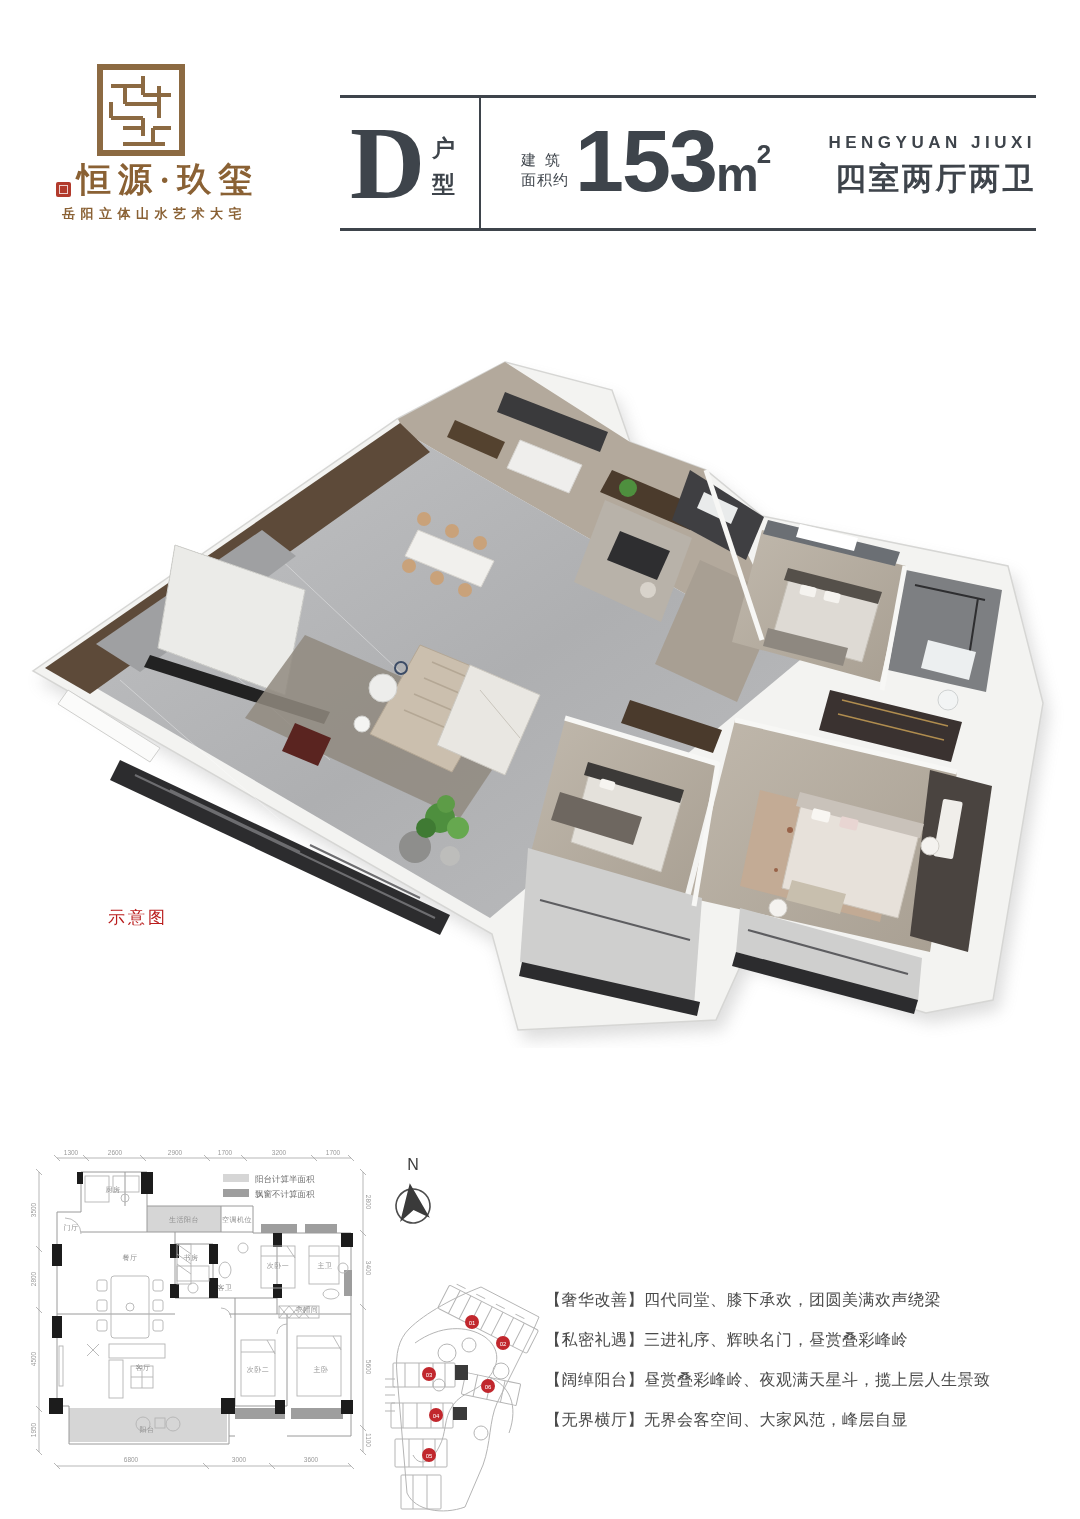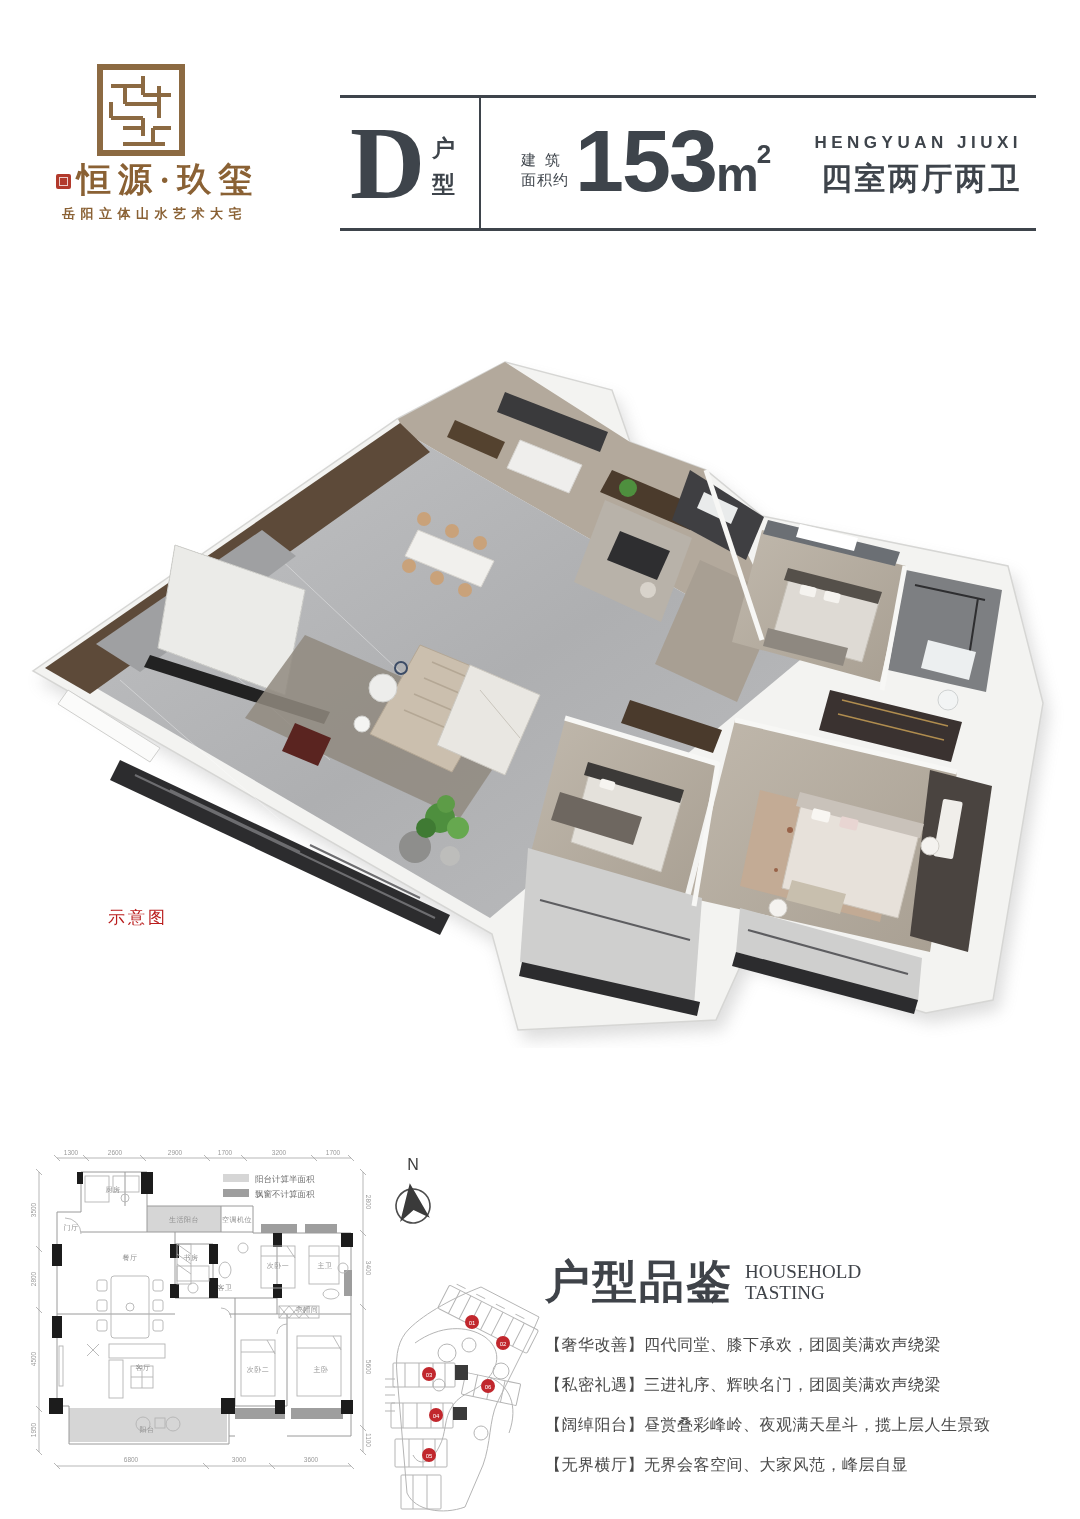--- a/index.html
+++ b/index.html
@@ -1,39 +1,39 @@
 <!DOCTYPE html>
 <html><head>
 <meta charset="utf-8">
 <style>
   html,body{margin:0;padding:0;background:#fff;}
   #poster{position:relative;width:1080px;height:1519px;background:#ffffff;overflow:hidden;
           font-family:"Liberation Sans",sans-serif;}
   
   #logo-emblem{position:absolute;left:95px;top:62px;}
-  #logo-line{position:absolute;left:56px;top:163px;display:flex;align-items:center;}
+  #logo-line{position:absolute;left:56px;top:163px;display:flex;align-items:flex-end;}
   #red-seal{width:15px;height:15px;background:#b23a2c;margin-top:2px;border-radius:2px;position:relative;}
   #red-seal:after{content:"";position:absolute;left:3px;top:3px;right:3px;bottom:3px;border:1px solid rgba(255,255,255,.75);}
   #logo-text{font-family:"Liberation Serif",serif;font-weight:bold;font-size:34px;color:#8a6134;
              letter-spacing:7px;line-height:1;margin-left:6px;}
   #logo-tagline{position:absolute;left:62px;top:205px;font-size:13px;color:#8a6134;letter-spacing:5.5px;font-weight:bold;}
   
   #header{position:absolute;left:340px;top:95px;width:696px;height:130px;
           border-top:3px solid #3e444b;border-bottom:3px solid #3e444b;
           display:flex;align-items:center;color:#3e444b;}
   #unit-letter{font-family:"Liberation Serif",serif;font-weight:bold;font-size:104px;line-height:.92;margin-left:10px;}
   #unit-label{display:flex;flex-direction:column;font-size:23px;font-weight:bold;margin-left:7px;gap:5px;margin-top:6px;}
   #header-divider{width:2px;background:#3e444b;height:130px;margin-left:24px;}
   #area-prefix{display:flex;flex-direction:column;margin-left:40px;font-size:15px;gap:1px;margin-top:14px;}
   #area-prefix .l1{letter-spacing:9px;}
   #area-prefix .l2{letter-spacing:1px;}
   #area-value{font-family:Liberation Sans, sans-serif;font-weight:bold;font-size:88px;line-height:1;margin-left:6px;margin-top:-4px;letter-spacing:-2px;}
   #area-value .m{font-size:48px;}
   #area-value sup{font-size:26px;vertical-align:28px;letter-spacing:0;}
-  #header-right{margin-left:auto;margin-right:14px;text-align:right;margin-top:6px;}
+  #header-right{margin-left:auto;margin-right:0;text-align:right;margin-top:6px;}
   #project-en{font-size:17px;font-weight:bold;letter-spacing:4.5px;}
   #layout-text{font-size:31px;font-weight:bold;letter-spacing:2.5px;margin-top:5px;}
   
   #render-caption{position:absolute;left:108px;top:906px;font-size:17px;color:#b91c1c;letter-spacing:3px;}
   
   #render-svg{position:absolute;left:0;top:348px;}
   #plan-svg{position:absolute;left:25px;top:1148px;}
   #compass-svg{position:absolute;left:383px;top:1152px;}
   #siteplan-svg{position:absolute;left:385px;top:1283px;}
   
@@ -441,35 +441,28 @@
           <text x="51" y="134.5" text-anchor="middle" font-size="6" fill="#ffffff">04</text>
         </g>
       <g>
           <circle cx="44" cy="172" r="7" fill="#c1272d"></circle>
           <text x="44" y="174.5" text-anchor="middle" font-size="6" fill="#ffffff">05</text>
         </g>
     </g>
   </svg>
 
   <div id="section">
-    <div id="section-title-row">
-      <div id="section-title-cn">户型品鉴</div>
-      <div id="section-title-en">
-        <div>HOUSEHOLD</div>
-        <div>TASTING</div>
-      </div>
-    </div>
     <div id="bullets">
       <div class="bullet">
           <span class="tag">【奢华改善】</span>
           <span>四代同堂、膝下承欢，团圆美满欢声绕梁</span>
         </div>
       <div class="bullet">
           <span class="tag">【私密礼遇】</span>
-          <span>三进礼序、辉映名门，团圆美满欢声绕梁</span>
+          <span>三进礼序、辉映名门，昼赏叠彩峰岭</span>
         </div>
       <div class="bullet">
           <span class="tag">【阔绰阳台】</span>
           <span>昼赏叠彩峰岭、夜观满天星斗，揽上层人生景致</span>
         </div>
       <div class="bullet">
           <span class="tag">【无界横厅】</span>
           <span>无界会客空间、大家风范，峰层自显</span>
         </div>
     </div>

